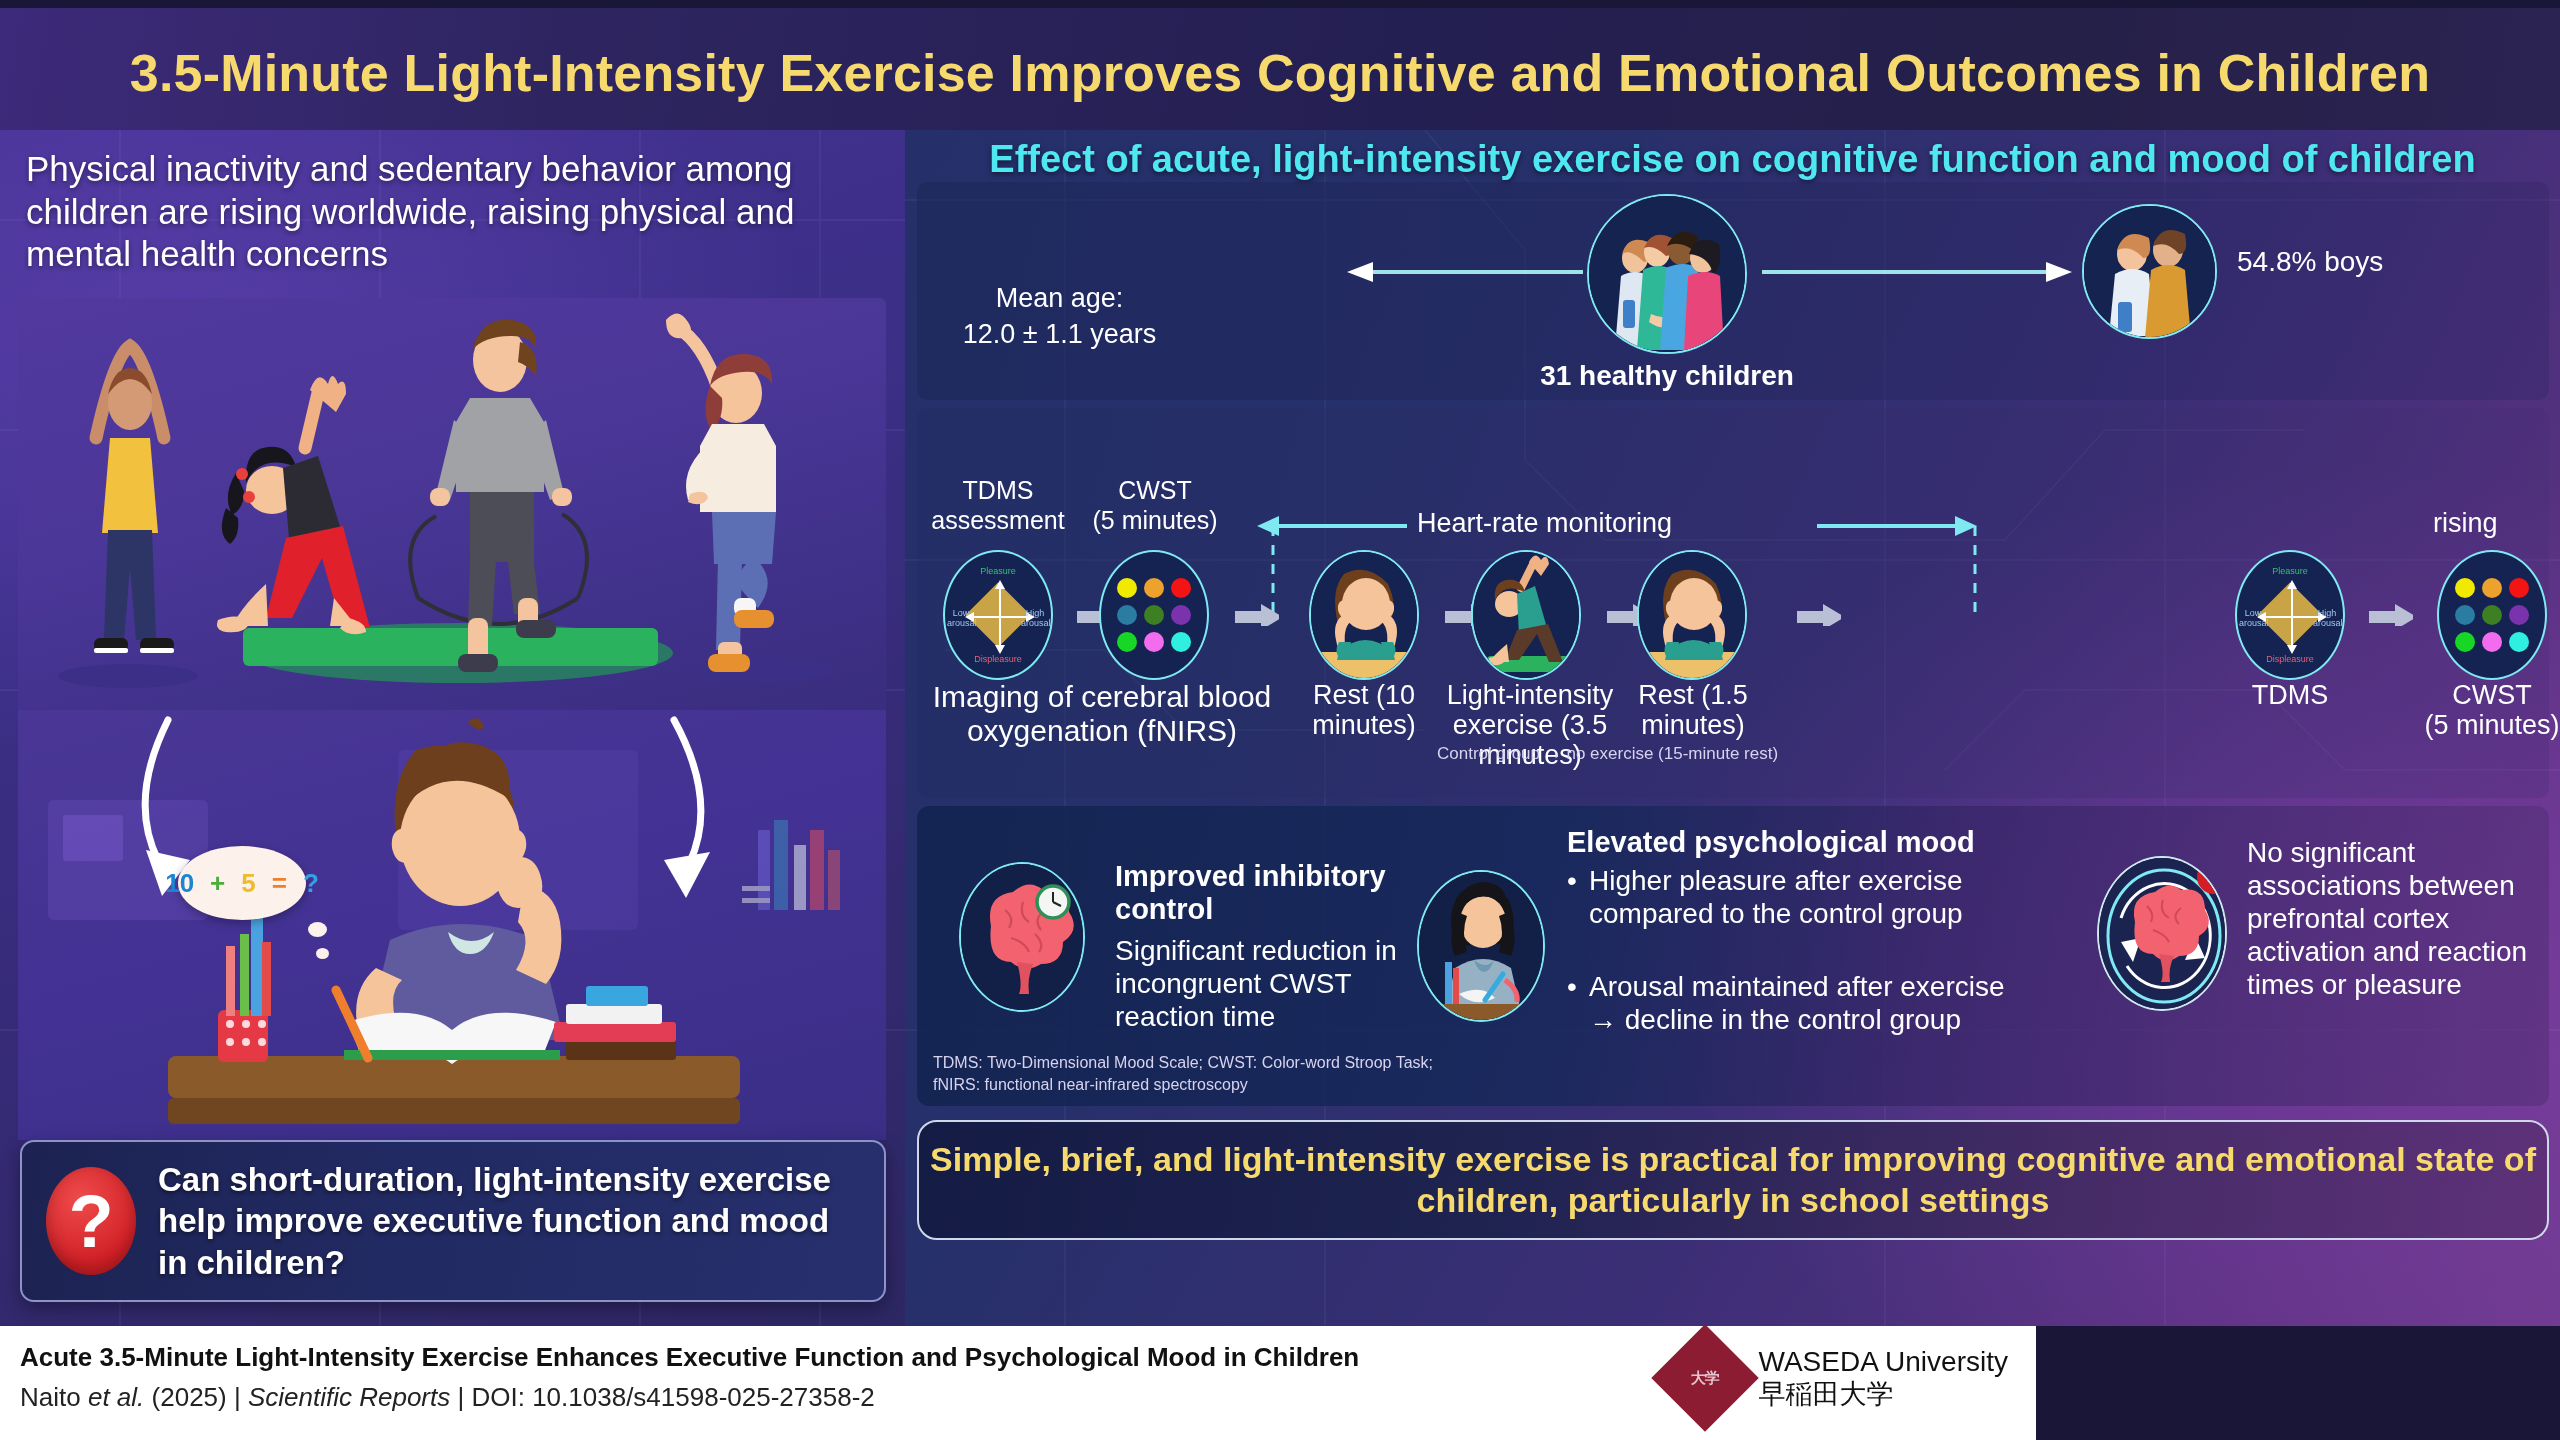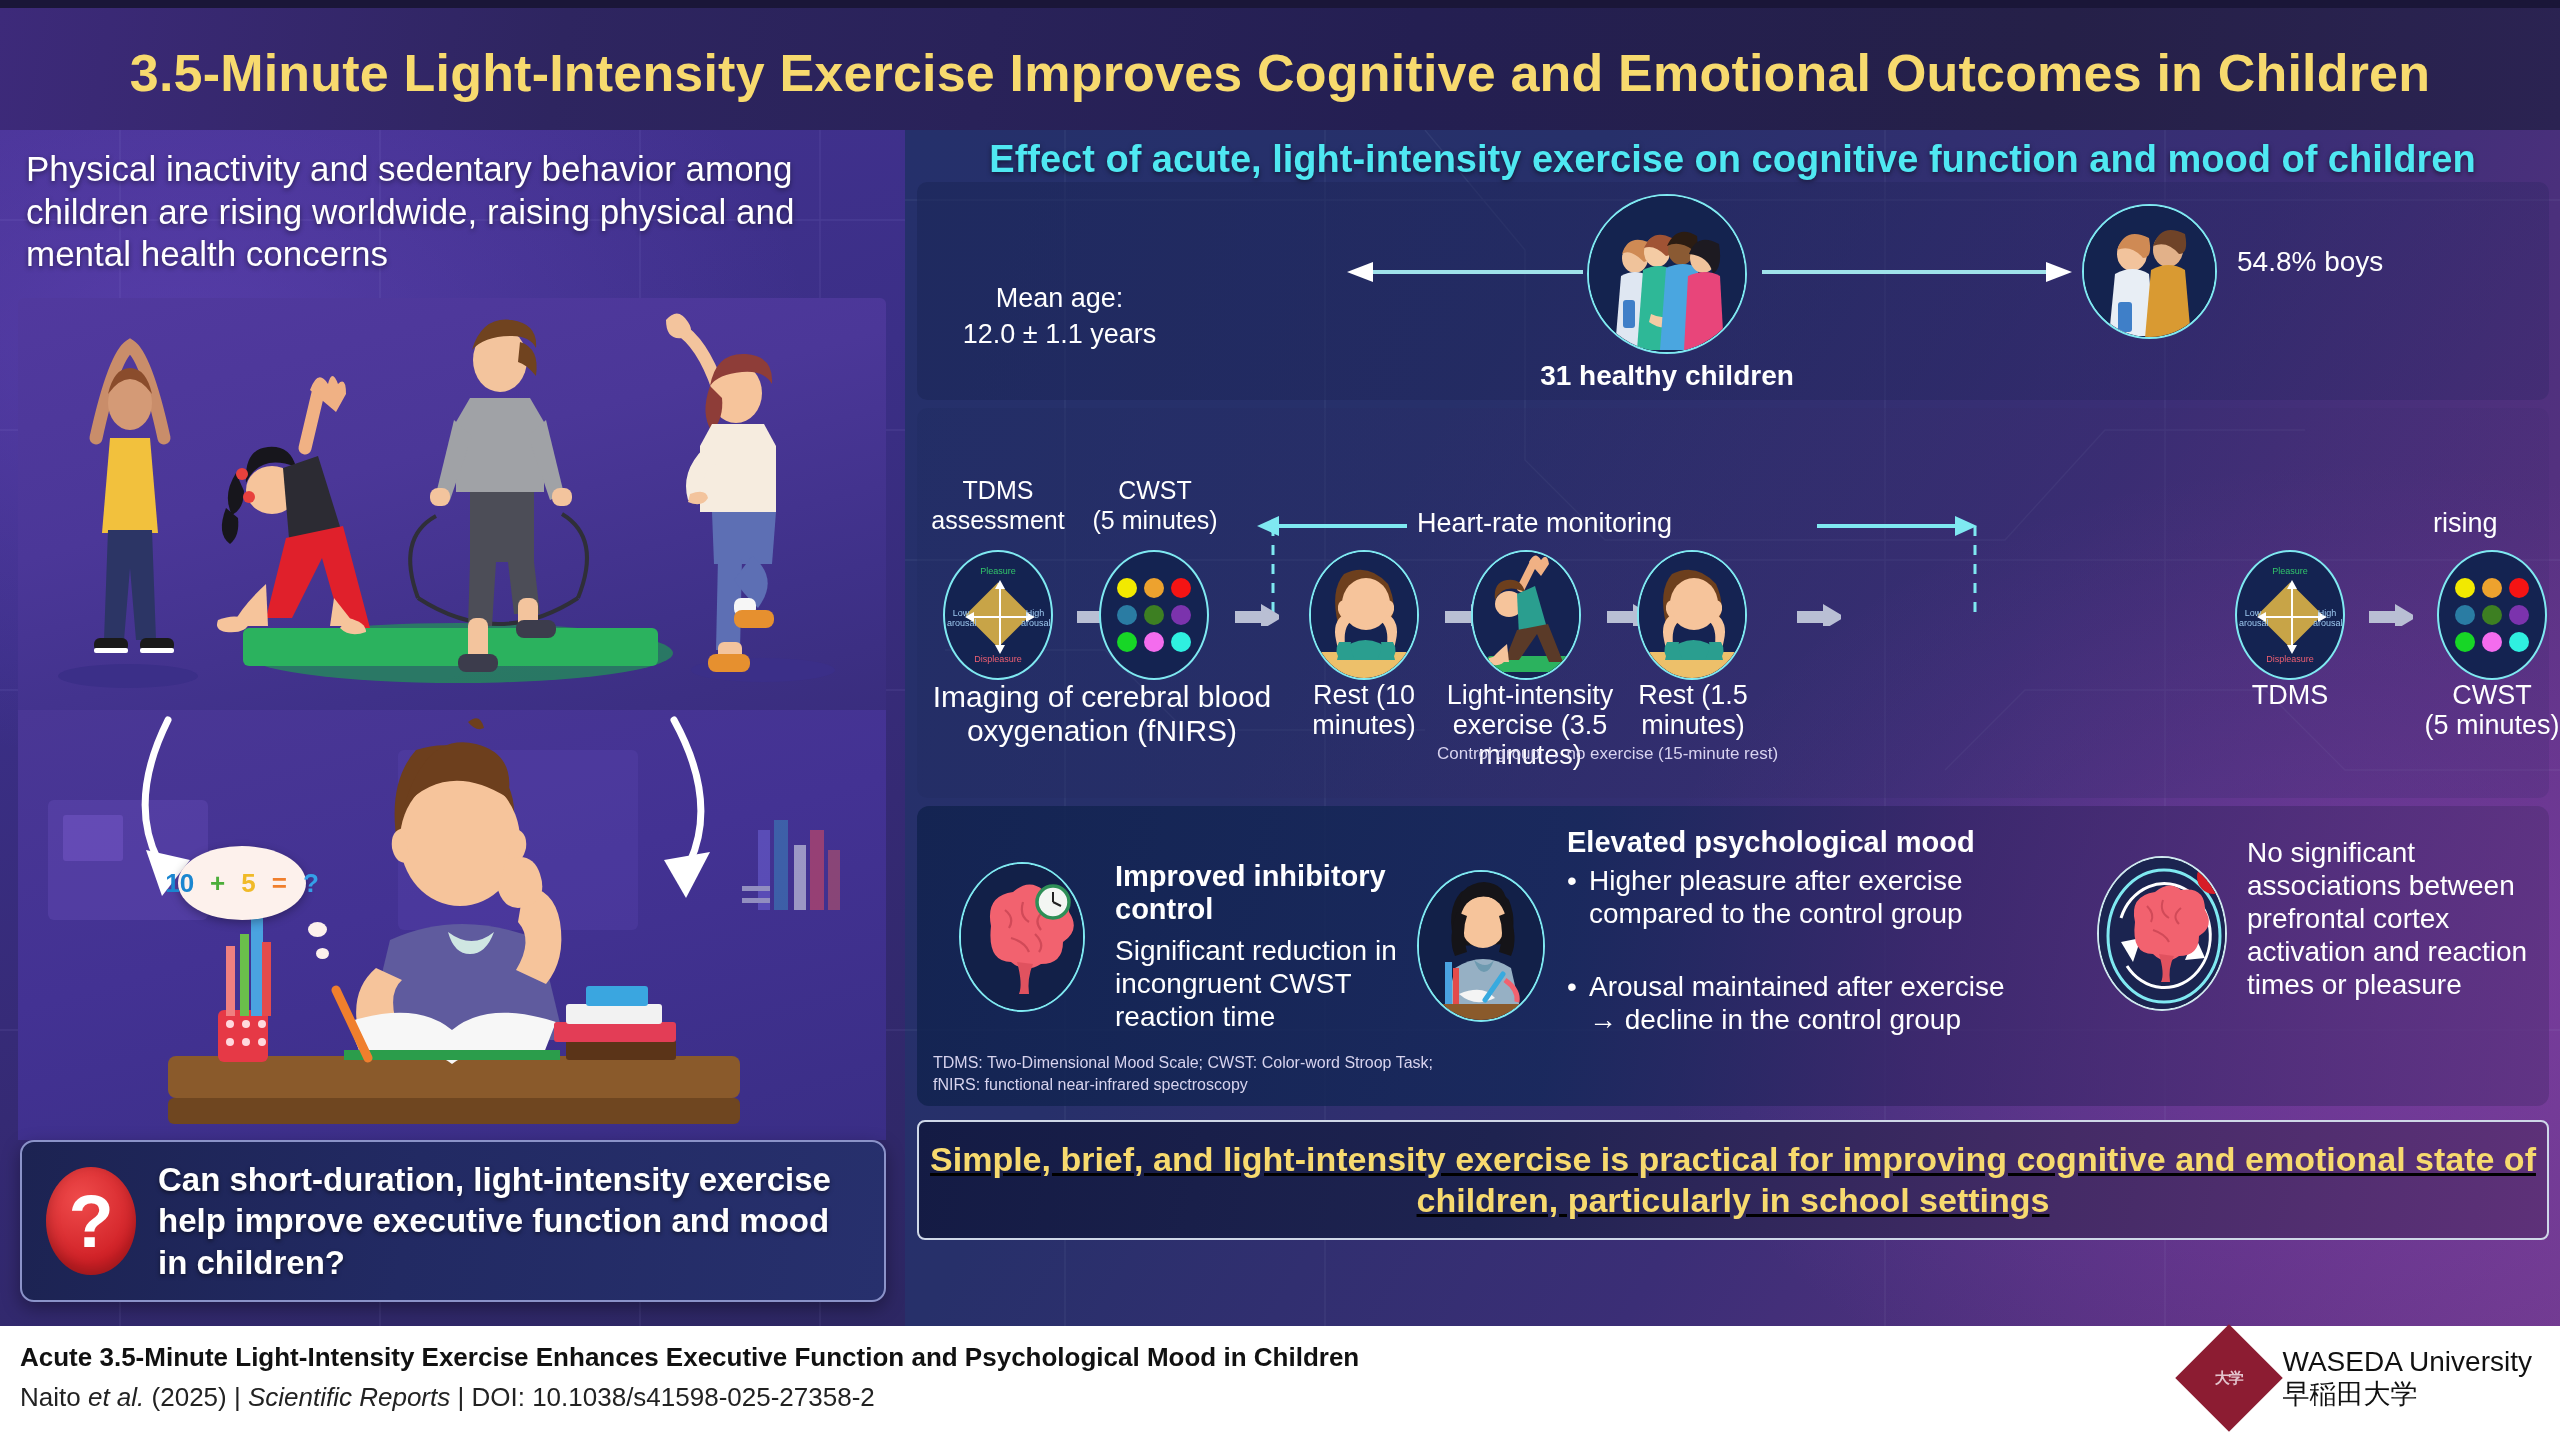--- a/index.html
+++ b/index.html
@@ -161,29 +161,29 @@
     border-radius: 12px;
   }
   .res-circ { position:absolute; border-radius:50%; border:2.5px solid #7fe9f1;
               background:#122048; overflow:hidden; }
   .res-h { color:#fff; font-weight:bold; font-size:29px; line-height:1.15; }
   .res-p { color:#fff; font-size:28px; line-height:1.18; }
   .abbrev { position:absolute; left:16px; top:246px; color:#d7d3ee; font-size:16px; line-height:1.35; }
 
   .conclusion {
     position:absolute; left:12px; top:990px; width:1632px; height:120px;
-    border:2px solid #cfd8e8; border-radius:8px;
+    border:2px solid #cfd8e8; border-radius:20px;
     background: linear-gradient(100deg, #141b44 0%, #1e2350 35%, #442b66 70%, #5e3179 100%);
-    display:flex; align-items:center; justify-content:center; text-align:center;text-decoration:underline;
+    display:flex; align-items:center; justify-content:center; text-align:center;
   }
   .conclusion span { color:#f7da6e; font-size:34px; font-weight:bold; line-height:1.22; }
 
   
   .footer {
-    position:absolute; left:0; top:1326px; width:2560px; height:114px; background:#ffffff;
+    position:absolute; left:0; top:1326px; width:2036px; height:114px; background:#ffffff;
   }
   .f-title { position:absolute; left:20px; top:16px; color:#111; font-size:26px; font-weight:bold; }
   .f-sub   { position:absolute; left:20px; top:56px; color:#222; font-size:26px; }
   .f-sub i { font-style:italic; }
   .logo-wrap { position:absolute; right:28px; top:14px; display:flex; align-items:center; gap:16px; }
   .logo-diamond { width:76px; height:76px; background:#8c1c32; transform:rotate(45deg);
                   display:flex; align-items:center; justify-content:center; }
   .logo-diamond em { transform:rotate(-45deg); color:#e3c3cc; font-size:15px; font-style:normal;
                      font-weight:bold; letter-spacing:-1px; }
   .logo-text b { display:block; color:#111; font-size:28px; font-weight:normal; line-height:1.15; }

